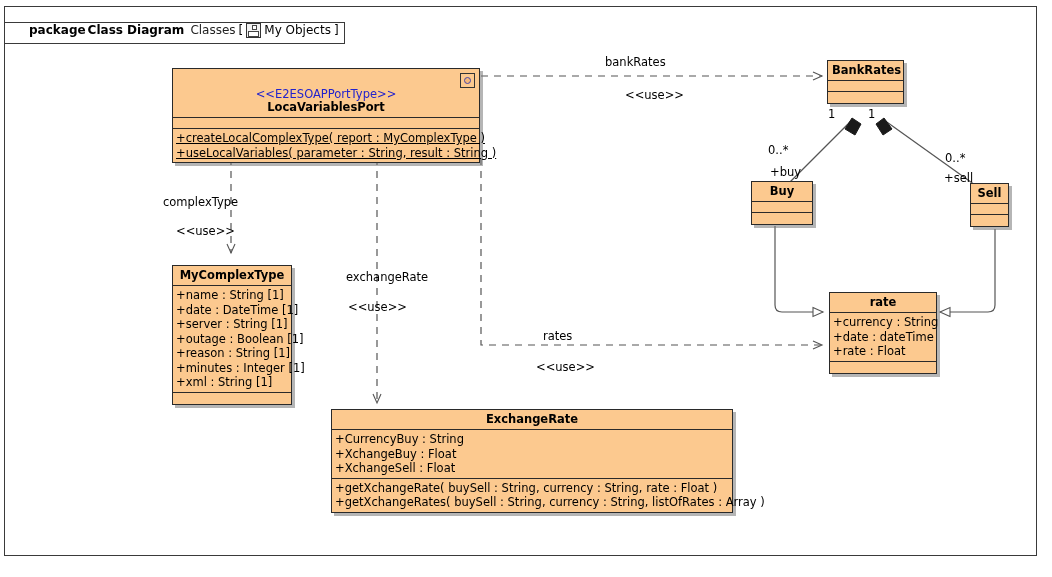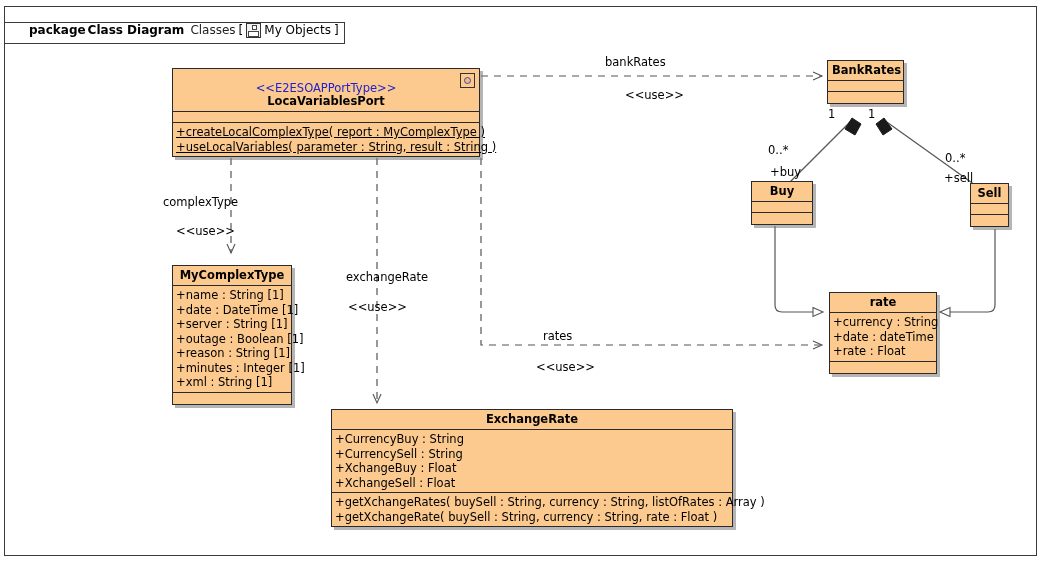--- a/index.html
+++ b/index.html
@@ -75,21 +75,21 @@
     color: #000;
   }
   .cname {
     text-align: center;
     font-weight: bold;
     padding: 3px 4px 3px 4px;
     line-height: 13px;
     border-bottom: 1px solid #2a2a2a;
     box-sizing: border-box;
   }
-  .cname.with-stereo { padding-top: 12px; }
+  .cname.with-stereo { padding-top: 18px; }
   .stereo {
     display: block;
     color: #2222cc;
     font-weight: normal;
     font-size: 11.5px;
     line-height: 14px;
   }
   .compartment {
     border-bottom: 1px solid #2a2a2a;
     box-sizing: border-box;
@@ -253,27 +253,26 @@
     </div>
     <div class="compartment empty"></div>
   </div>
 
   <div class="cbox" style="left:331px; top:409px; width:402px;">
     <div class="cname">
       <span>ExchangeRate</span>
     </div>
     <div class="compartment">
       <div class="feat">+CurrencyBuy : String</div>
-      <div class="feat">+CurrencySell : String</div>
       <div class="feat">+XchangeBuy : Float</div>
       <div class="feat">+XchangeSell : Float</div>
     </div>
     <div class="compartment">
+      <div class="feat">+getXchangeRate( buySell : String, currency : String, rate : Float )</div>
       <div class="feat">+getXchangeRates( buySell : String, currency : String, listOfRates : Array )</div>
-      <div class="feat">+getXchangeRate( buySell : String, currency : String, rate : Float )</div>
     </div>
   </div>
 
   <div class="cbox" style="left:827px; top:60px; width:77px;">
     <div class="cname">
       <span>BankRates</span>
     </div>
     <div class="compartment empty"></div>
     <div class="compartment empty"></div>
   </div>

